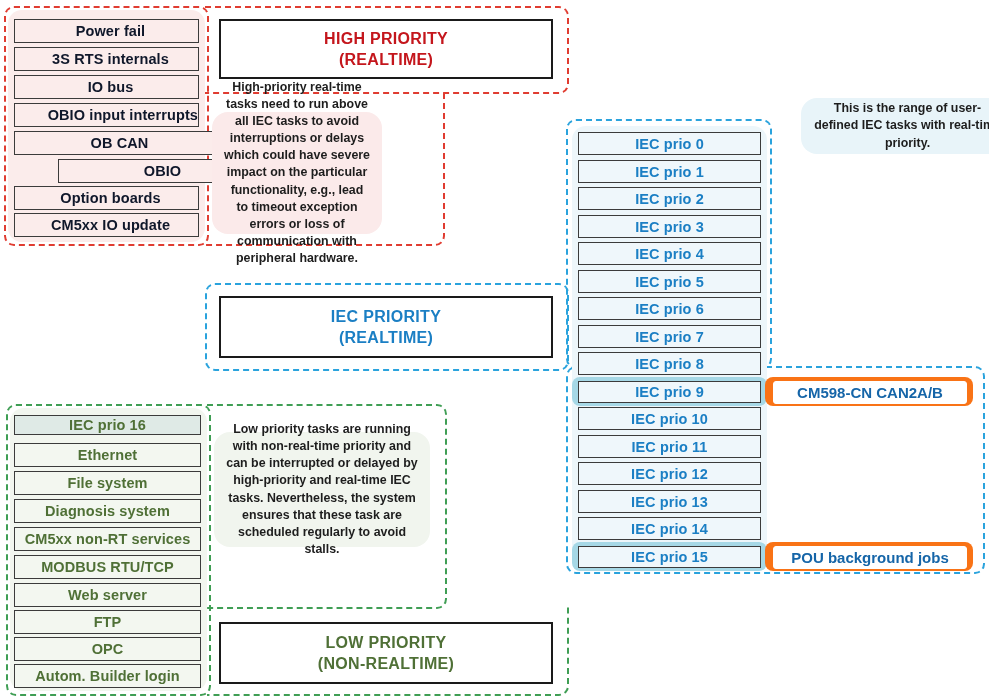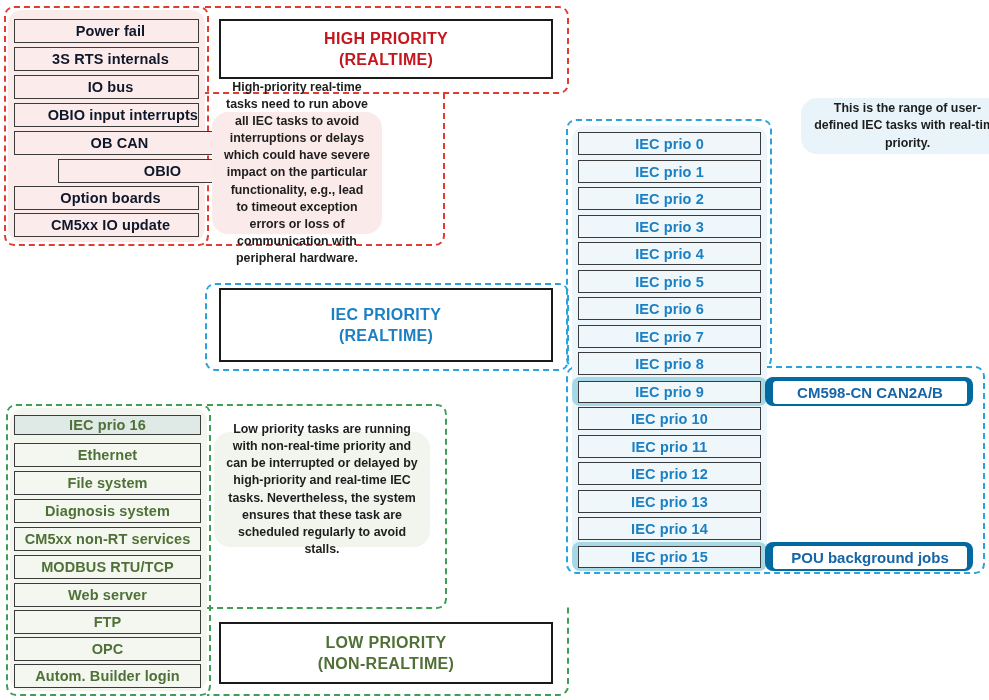--- a/index.html
+++ b/index.html
@@ -60,21 +60,21 @@
     position: absolute;
     background: #a6d8e6;
     border-radius: 8px;
     box-sizing: border-box;
   }
   .hlwrap .item { position: absolute; }
 
   
   .attach {
     position: absolute;
-    background: #0369a1;
+    background: #f97316;
     border-radius: 8px;
     box-sizing: border-box;
   }
   .attach .inner {
     position: absolute;
     background: #ffffff;
     border: 1.4px solid #ffffff;
     border-radius: 3px;
     display: flex;
     align-items: center;
@@ -236,21 +236,21 @@
     <div class="item blue" style="left:6px; top:4px; width:183px; height:22px; border-color:#3b3b3b;">
       <span>IEC prio 15</span>
     </div>
   </div>
   <div class="attach" style="left:765px; top:542px; width:208px; height:29px;">
     <div class="inner" style="left:8px; top:4px; width:192px; height:21px;">
       <span>POU background jobs</span>
     </div>
   </div>
 
-  <div class="titlebox blue" style="left:219px; top:288px; width:334px; height:74px;align-items:center;">
+  <div class="titlebox blue" style="left:219px; top:296px; width:334px; height:62px;align-items:center;">
     <div>IEC PRIORITY</div>
     <div>(REALTIME)</div>
   </div>
 
   <div class="callout blue" style="left:772px; top:98px; width:213px; height:56px;margin-left:29px;">
     <span>This is the range of user-defined IEC tasks with real-time priority.</span>
   </div>
 
   <div class="panel green" style="left:10px; top:408px; width:197px; height:283px;"></div>
 

